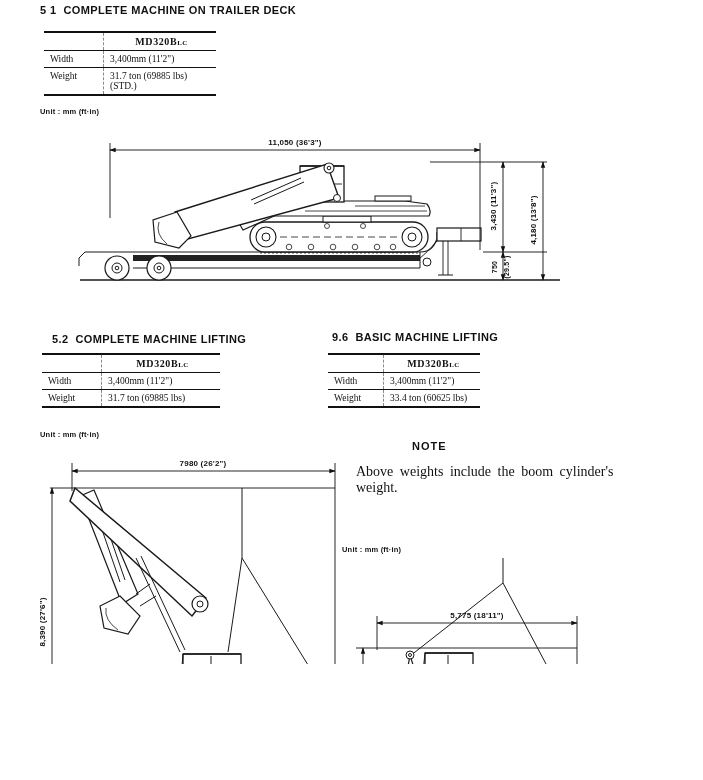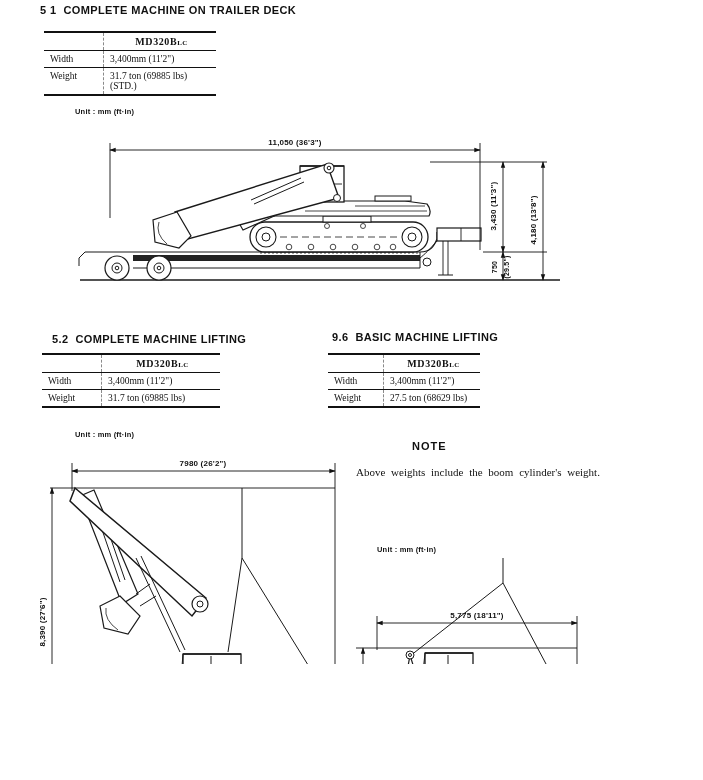--- a/index.html
+++ b/index.html
@@ -8,23 +8,23 @@
   .sec-title{position:absolute;font-family:"Liberation Sans",sans-serif;font-weight:bold;
              font-size:11px;letter-spacing:0.4px;color:#111;white-space:pre;}
   .spec-table{position:absolute;border-collapse:collapse;table-layout:fixed;
               font-family:"Liberation Serif",serif;color:#111;
               border-top:2px solid #111;border-bottom:2px solid #111;}
   .spec-table td{border-top:1px solid #111;font-size:9.5px;padding:3px 3px 3px 6px;vertical-align:top;margin-top:26px;}
   .spec-table tr.hdr td{border-top:none;}
   .spec-table td.val{border-left:1px dashed #8a8a8a;}
   .spec-table tr.hdr td.val{text-align:center;font-size:10px;letter-spacing:0.6px;font-weight:600;}
   .spec-table .suffix{font-size:7px;letter-spacing:0.4px;}
-  .unit{position:absolute;font-size:7.5px;font-weight:bold;letter-spacing:0.2px;color:#111;margin-left:35px;}
+  .unit{position:absolute;font-size:7.5px;font-weight:bold;letter-spacing:0.2px;color:#111;}
   .note-title{position:absolute;font-size:11px;font-weight:bold;letter-spacing:1px;color:#111;}
-  .note-text{position:absolute;width:276px;font-family:"Liberation Serif",serif;font-size:11px;
+  .note-text{position:absolute;width:276px;font-family:"Liberation Serif",serif;font-size:14px;
              line-height:16px;word-spacing:3px;color:#111;}
   .fig{position:absolute;}
   .fig .ln{stroke:#1a1a1a;fill:none;}
   .fig .fill{fill:#ffffff;stroke:#1a1a1a;}
   .fig .dim{stroke:#111;stroke-width:0.9;fill:none;}
   .fig text{font-family:"Liberation Sans",sans-serif;font-size:8px;font-weight:bold;fill:#111;letter-spacing:0.2px;}
   .fig text.sm{font-size:7px;}
 </style>
 </head>
 <body>
@@ -231,21 +231,21 @@
         <tr class="hdr">
       <td class="lbl" style="width:46px;"></td>
       <td class="val"><span>MD320B</span><span class="suffix">LC</span></td>
     </tr>
     <tr>
       <td class="lbl">Width</td>
       <td class="val">3,400mm (11'2")</td>
     </tr>
     <tr>
       <td class="lbl">Weight</td>
-      <td class="val">27.5 ton (68629 lbs)</td>
+      <td class="val">33.4 ton (60625 lbs)</td>
     </tr>
   </tbody>
     </table>
 
   <div class="note-title" style="left:412px;top:440px;">NOTE</div>
   <div class="note-text" style="left:356px;top:464px;">Above weights include the boom cylinder's weight.</div>
 
   <div class="unit" style="left:342px;top:545px;">Unit :  mm (ft·in)</div>
 
   <svg class="fig" style="left:350px;top:556px;" width="353" height="224" viewBox="0 0 353 224">

